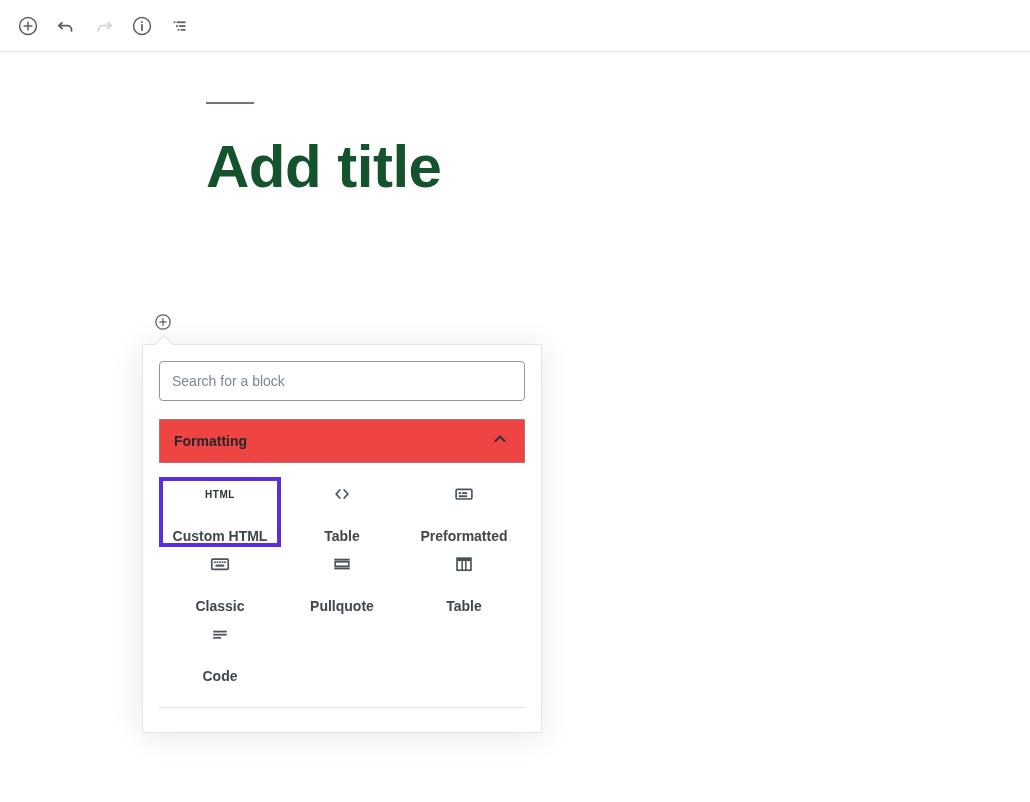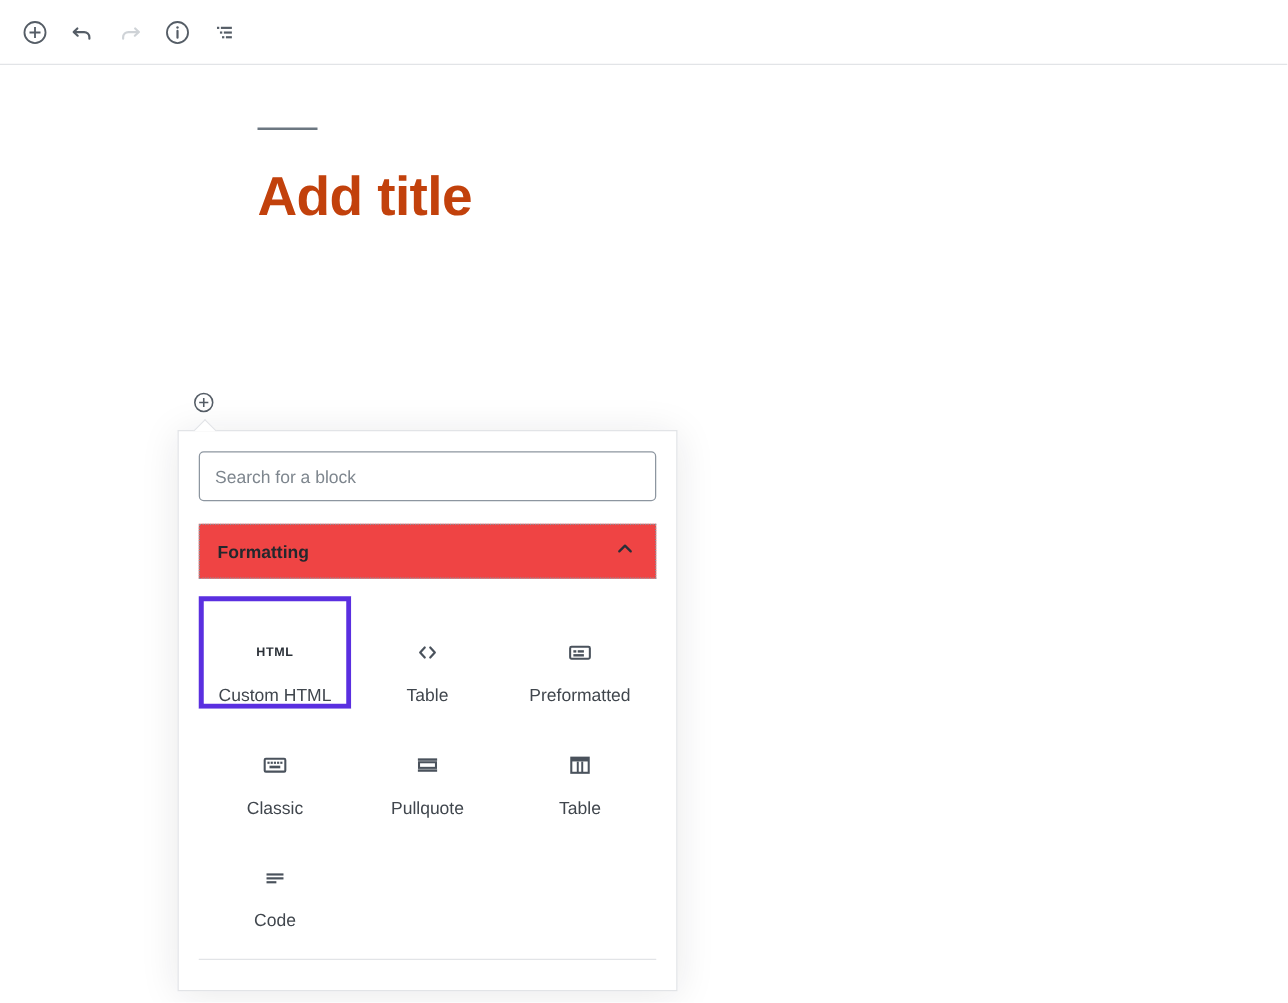--- a/index.html
+++ b/index.html
@@ -54,24 +54,24 @@
     width: 620px;
     margin-left: 206px;
   }
   .title-rule {
     width: 48px;
     height: 2px;
     background: #6c7781;
     margin: 0 0 30px 0;
   }
   .post-title {
-    font-size: 44px;
+    font-size: 60px;
     line-height: 1.1;
     font-weight: bold;
-    color: #c2410c;
+    color: #14532d;
     letter-spacing: -0.5px;
     margin: 0;
     user-select: none;
   }
 
   
   .inserter-toggle {
     position: absolute;
     left: 152px;
     top: 260px;
@@ -158,25 +158,25 @@
   .chev { color: #272f38; display: block; }
 
   .block-grid {
     display: flex;
     flex-wrap: wrap;
     margin-top: 14px;
   }
   .block-item {
     width: 33.333%;
     box-sizing: border-box;
-    height: 90px;
+    height: 70px;
     display: flex;
     flex-direction: column;
     align-items: center;
-    justify-content: flex-end;
+    justify-content: space-between;
     cursor: pointer;
     background: #fff;
     border: 4px solid transparent;
     color: #555d66;
   }
   .block-item.selected {
     border-color: #5a2fe0;
   }
   .block-icon {
     height: 26px;
@@ -192,20 +192,21 @@
     letter-spacing: 0.5px;
     color: #2b3138;
     font-family: "Liberation Sans", sans-serif;
   }
   .block-label {
     margin-top: 14px;
     font-size: 14px;
     color: #40464d;
     text-align: center;
     line-height: 1;
+    font-weight: bold;
   }
 
   .popover-divider {
     margin-top: 20px;
     height: 1px;
     background: #e2e4e7;
   }
   .popover-foot { height: 8px; }
 </style>
 </head>

